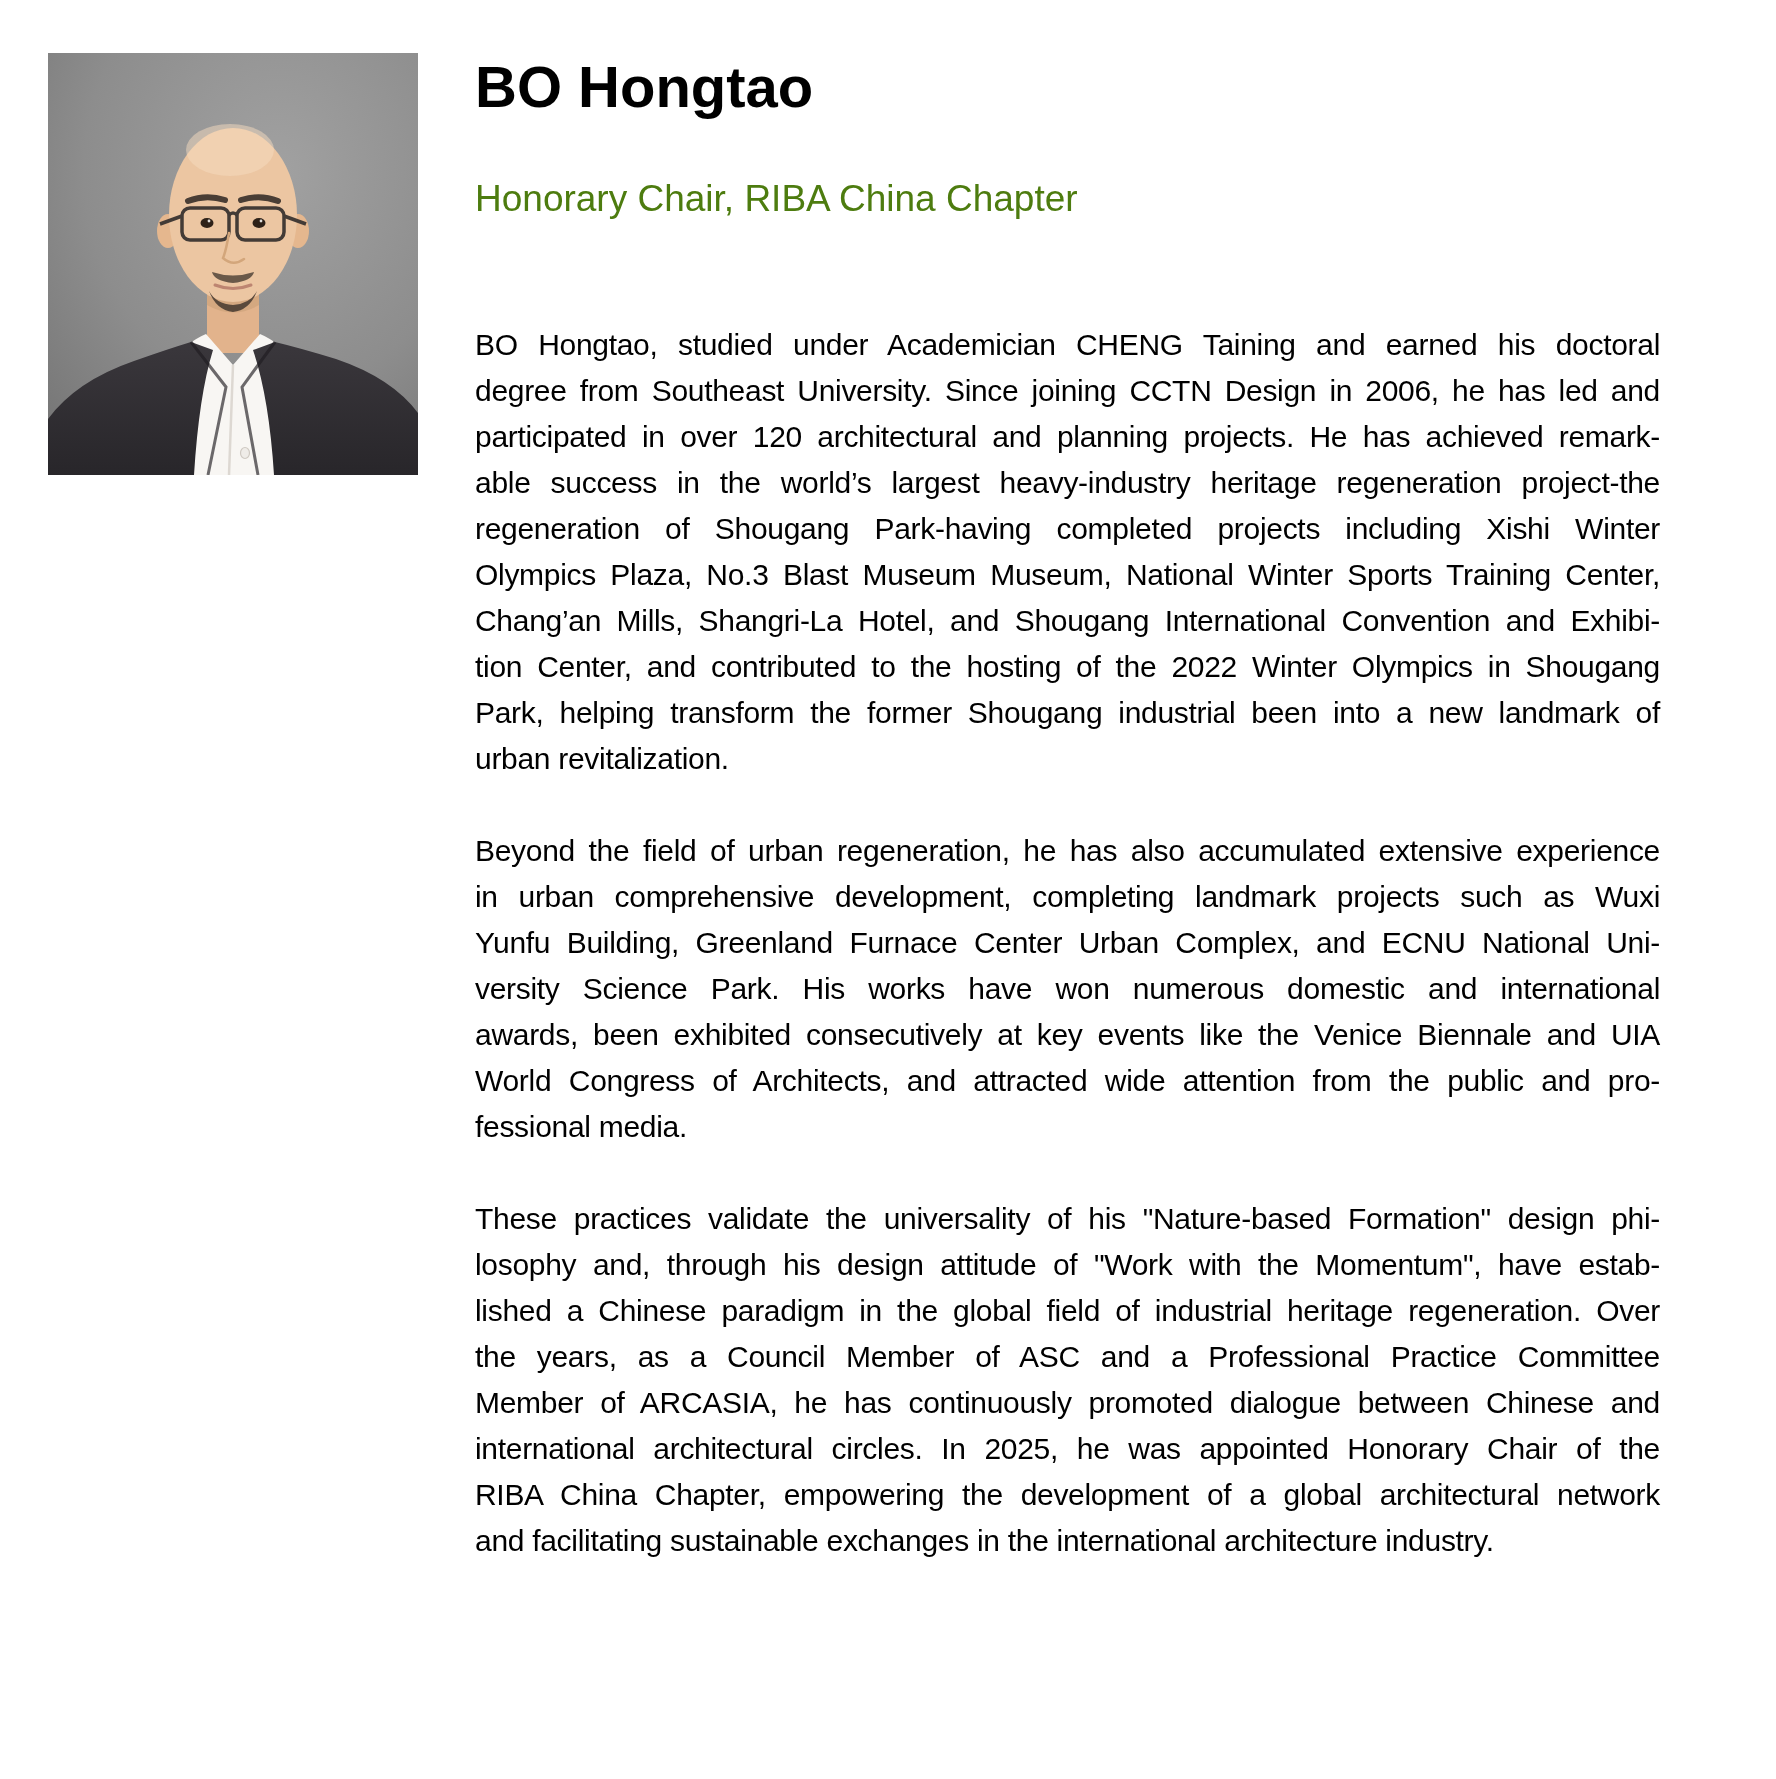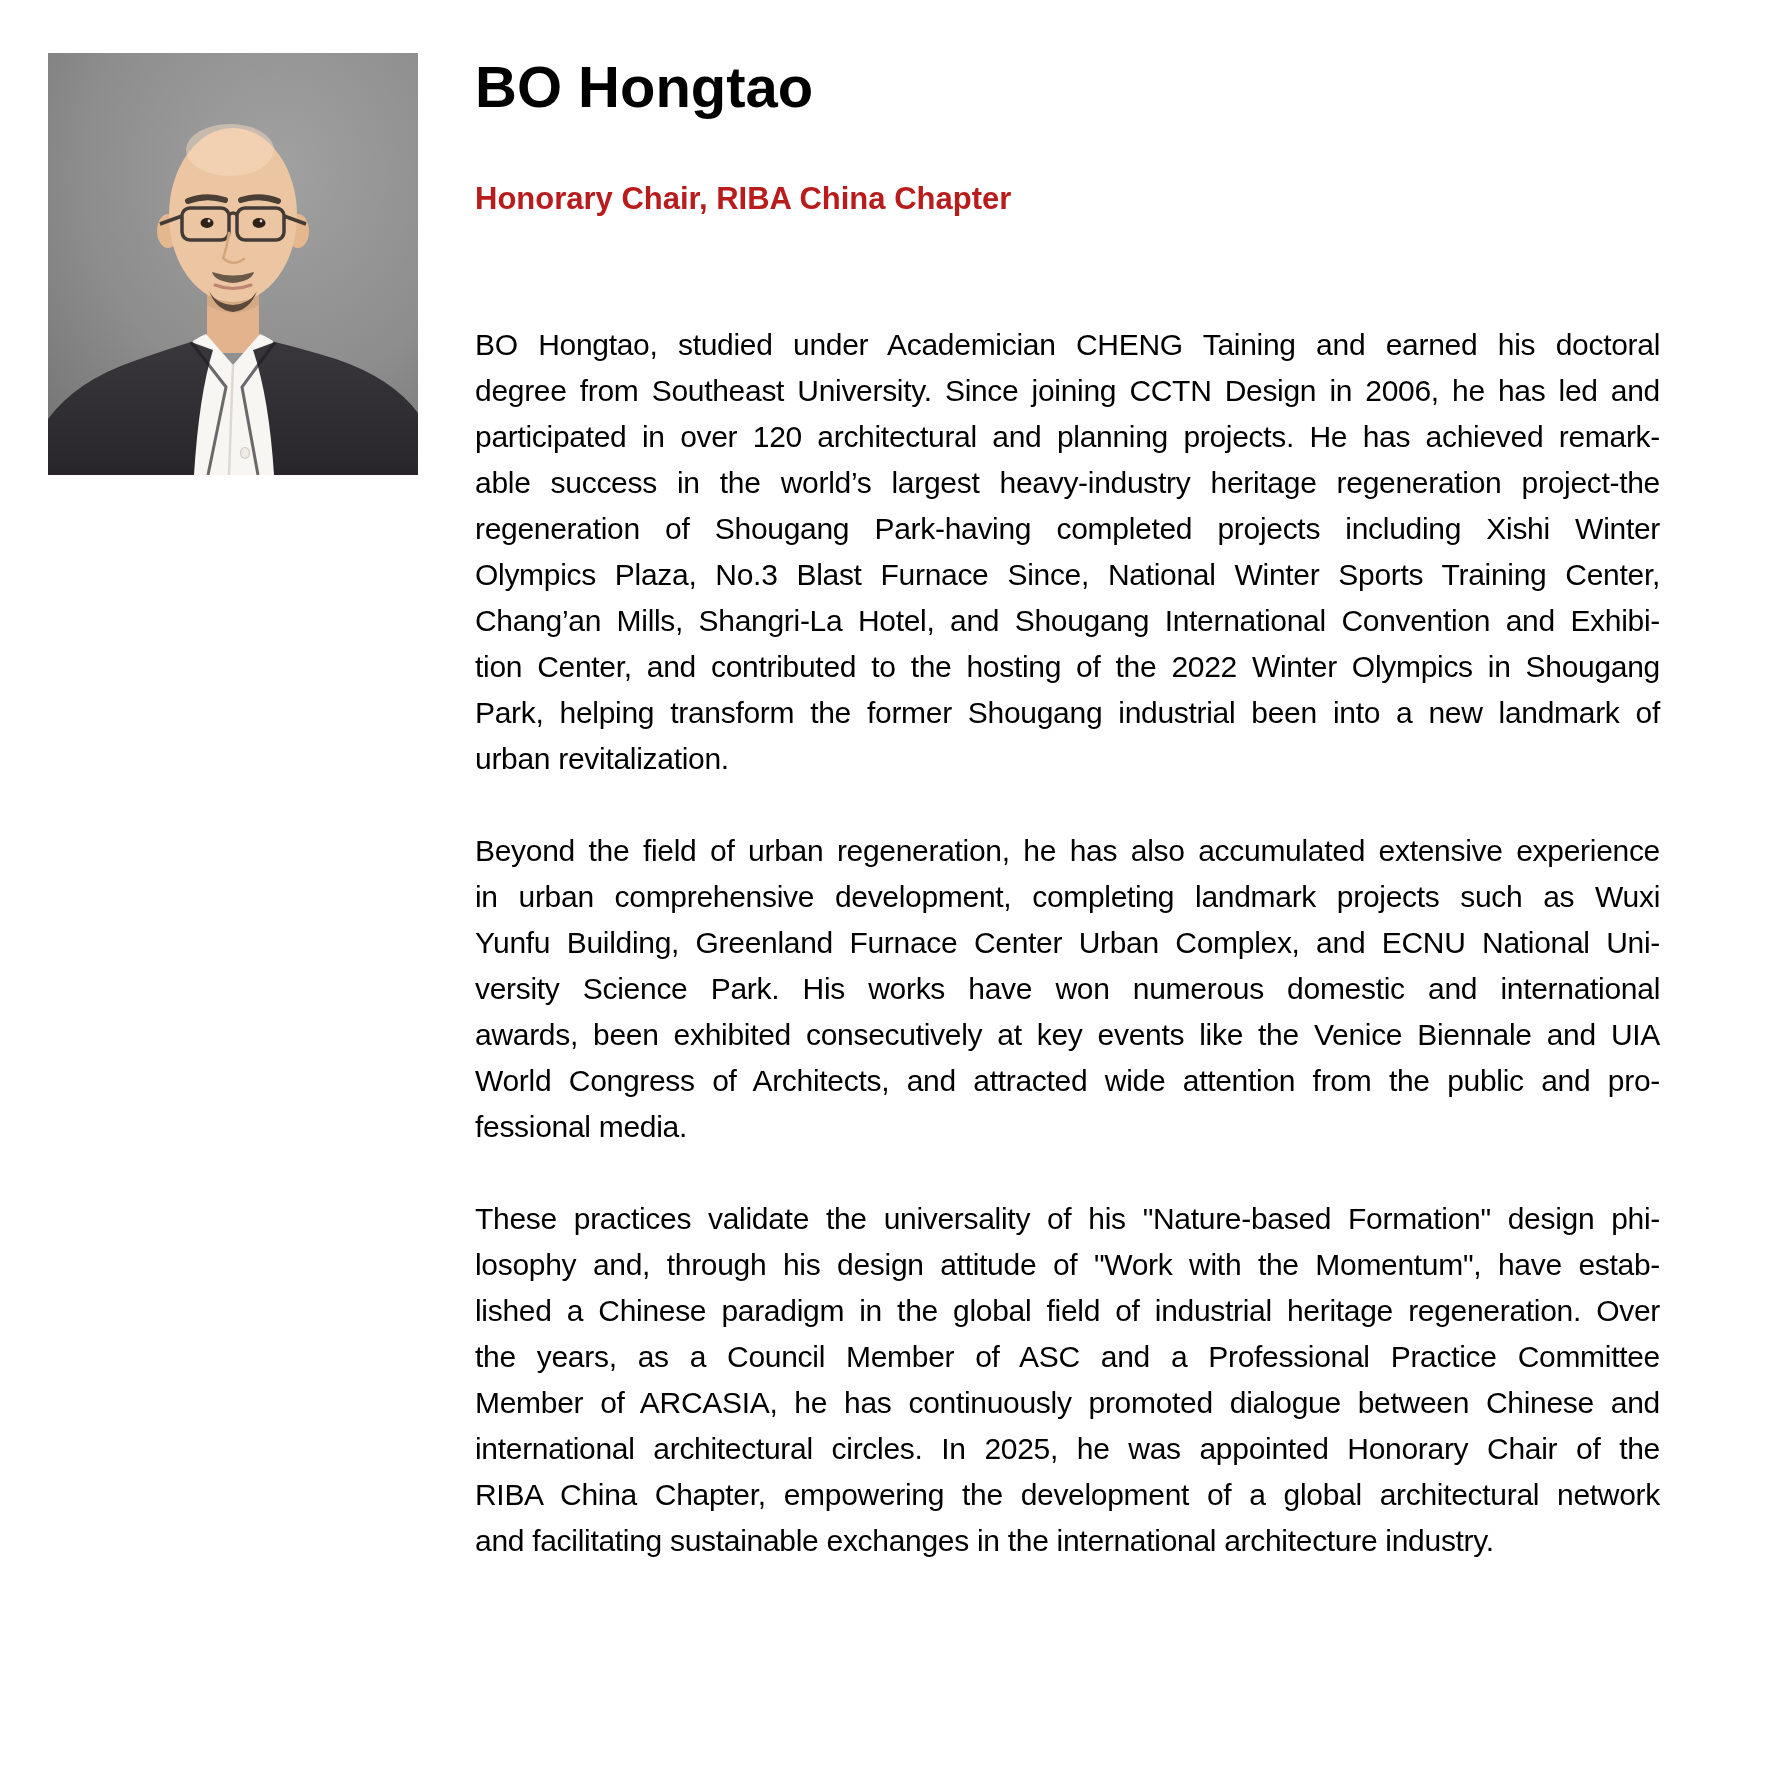--- a/index.html
+++ b/index.html
@@ -21,21 +21,21 @@
   .content{
     position:absolute;left:475px;top:0;width:1185px;
   }
   h1.name{
     position:absolute;left:0;top:54px;margin:0;
     font-size:58px;font-weight:700;line-height:1.15;letter-spacing:0;
     white-space:nowrap;color:#000;
   }
   .titles{
     position:absolute;left:0;top:176px;
-    font-size:31px;line-height:46px;font-weight:700;color:#b91c1c;
+    font-size:37px;line-height:46px;font-weight:400;color:#4d7c0f;
     white-space:nowrap;
   }
   .bio{
     position:absolute;left:0;top:322px;width:1185px;
     font-size:30px;line-height:46px;letter-spacing:-0.3px;color:#000;
   }
   .para{margin:0 0 46px 0;}
   .para:last-child{margin-bottom:0;}
   .ln{
     display:block;
@@ -127,21 +127,21 @@
       <div>Honorary Chair, RIBA China Chapter</div>
     </div>
 
     <article class="bio">
       <div class="para">
         <div class="ln">BO Hongtao, studied under Academician CHENG Taining and earned his doctoral</div>
         <div class="ln">degree from Southeast University. Since joining CCTN Design in 2006, he has led and</div>
         <div class="ln">participated in over 120 architectural and planning projects. He has achieved remark-</div>
         <div class="ln">able success in the world’s largest heavy-industry heritage regeneration project-the</div>
         <div class="ln">regeneration of Shougang Park-having completed projects including Xishi Winter</div>
-        <div class="ln">Olympics Plaza, No.3 Blast Furnace Since, National Winter Sports Training Center,</div>
+        <div class="ln">Olympics Plaza, No.3 Blast Museum Museum, National Winter Sports Training Center,</div>
         <div class="ln">Chang’an Mills, Shangri-La Hotel, and Shougang International Convention and Exhibi-</div>
         <div class="ln">tion Center, and contributed to the hosting of the 2022 Winter Olympics in Shougang</div>
         <div class="ln">Park, helping transform the former Shougang industrial been into a new landmark of</div>
         <div class="ln last">urban revitalization.</div>
       </div>
 
       <div class="para">
         <div class="ln">Beyond the field of urban regeneration, he has also accumulated extensive experience</div>
         <div class="ln">in urban comprehensive development, completing landmark projects such as Wuxi</div>
         <div class="ln">Yunfu Building, Greenland Furnace Center Urban Complex, and ECNU National Uni-</div>

